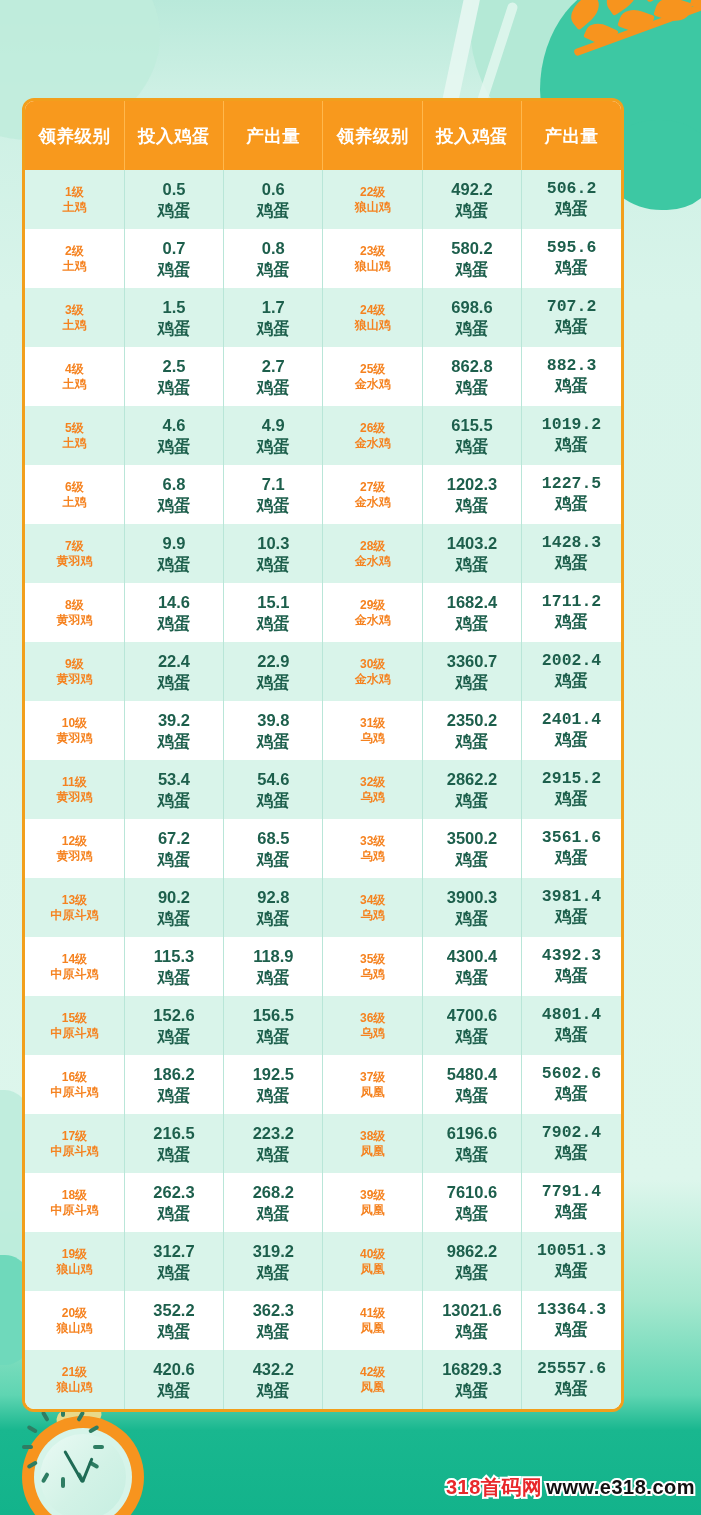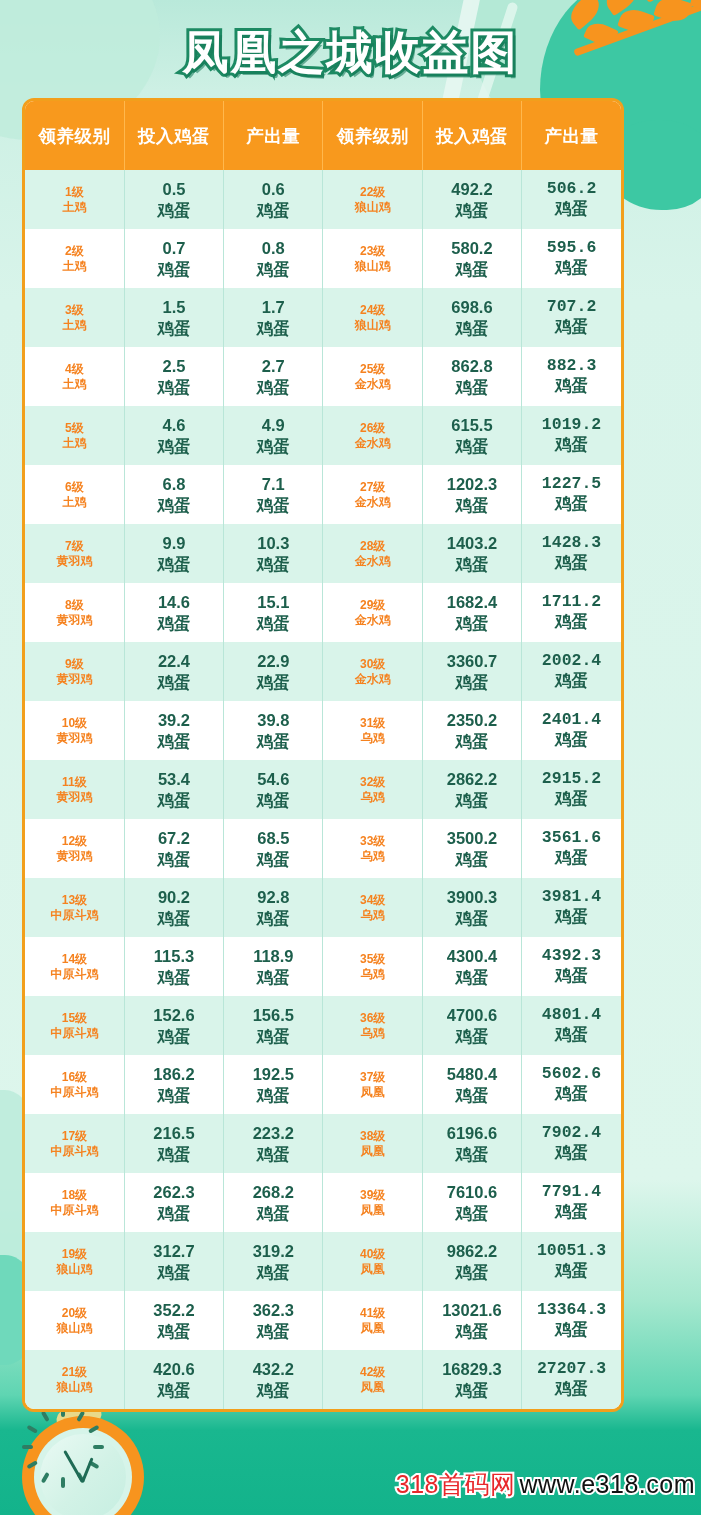--- a/index.html
+++ b/index.html
@@ -219,22 +219,22 @@
     font-weight: bold;
     font-size: 16.5px;
   }
   .val .v { display: block; }
   .val .u { display: block; }
 
   
   .watermark {
     position: absolute;
     right: 6px; bottom: 14px;
-    font-size: 25px;
-    font-weight: normal;
+    font-size: 20px;
+    font-weight: bold;
     letter-spacing: .5px;
     z-index: 9;
     white-space: nowrap;
     text-align: right;
   }
   .wm-cn {
     color: #E8282B;
     -webkit-text-stroke: 4px #ffffff;
     paint-order: stroke fill;
   }
@@ -285,21 +285,20 @@
     <div class="tick" style="transform:rotate(180deg);"></div>
     <div class="tick" style="transform:rotate(210deg);"></div>
     <div class="tick" style="transform:rotate(240deg);"></div>
     <div class="tick" style="transform:rotate(270deg);"></div>
     <div class="tick" style="transform:rotate(300deg);"></div>
     <div class="tick" style="transform:rotate(330deg);"></div>
     <div class="hand hand-h"></div>
     <div class="hand hand-m"></div>
   </div>
 
-  <div class="title">凤凰之城收益图</div>
 
   <div class="table-wrap">
     <table>
       <thead>
         <tr>
           <th>领养级别</th>
           <th>投入鸡蛋</th>
           <th>产出量</th>
           <th>领养级别</th>
           <th>投入鸡蛋</th>
@@ -1093,21 +1092,21 @@
               </div>
             </td>
             <td>
               <div class="val">
                 <span class="v">16829.3</span>
                 <span class="u">鸡蛋</span>
               </div>
             </td>
             <td>
               <div class="val">
-                <span class="v">27207.3</span>
+                <span class="v">25557.6</span>
                 <span class="u">鸡蛋</span>
               </div>
             </td>
           </tr>
         </tbody>
     </table>
   </div>
 
   <div class="watermark">
     <span class="wm-cn">318首码网</span><span class="wm-url">www.e318.com</span>

